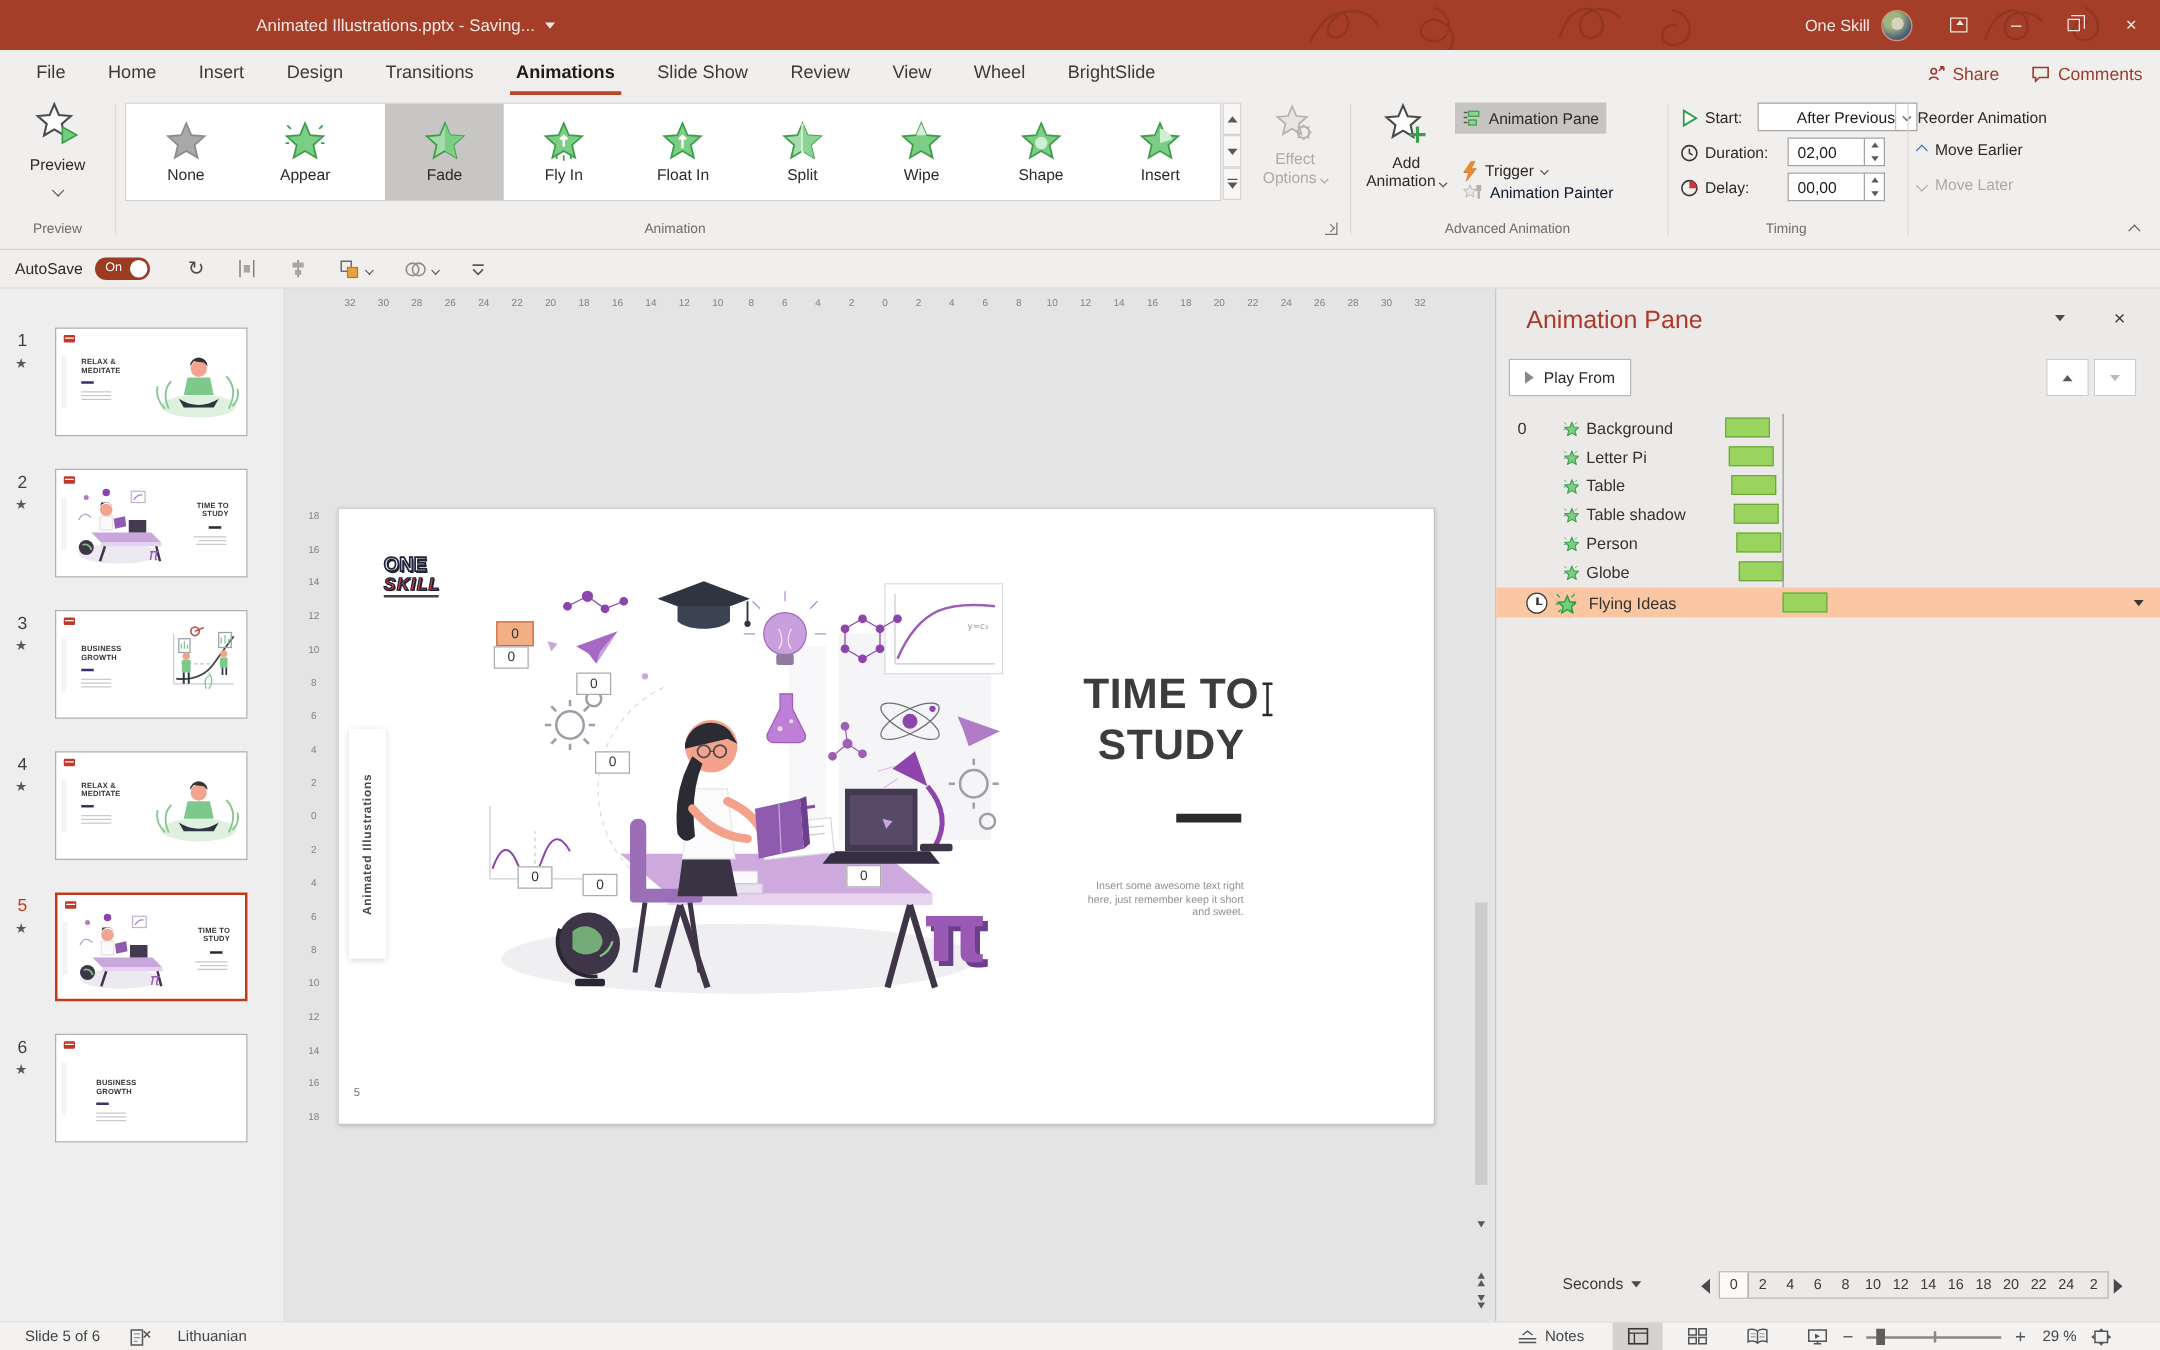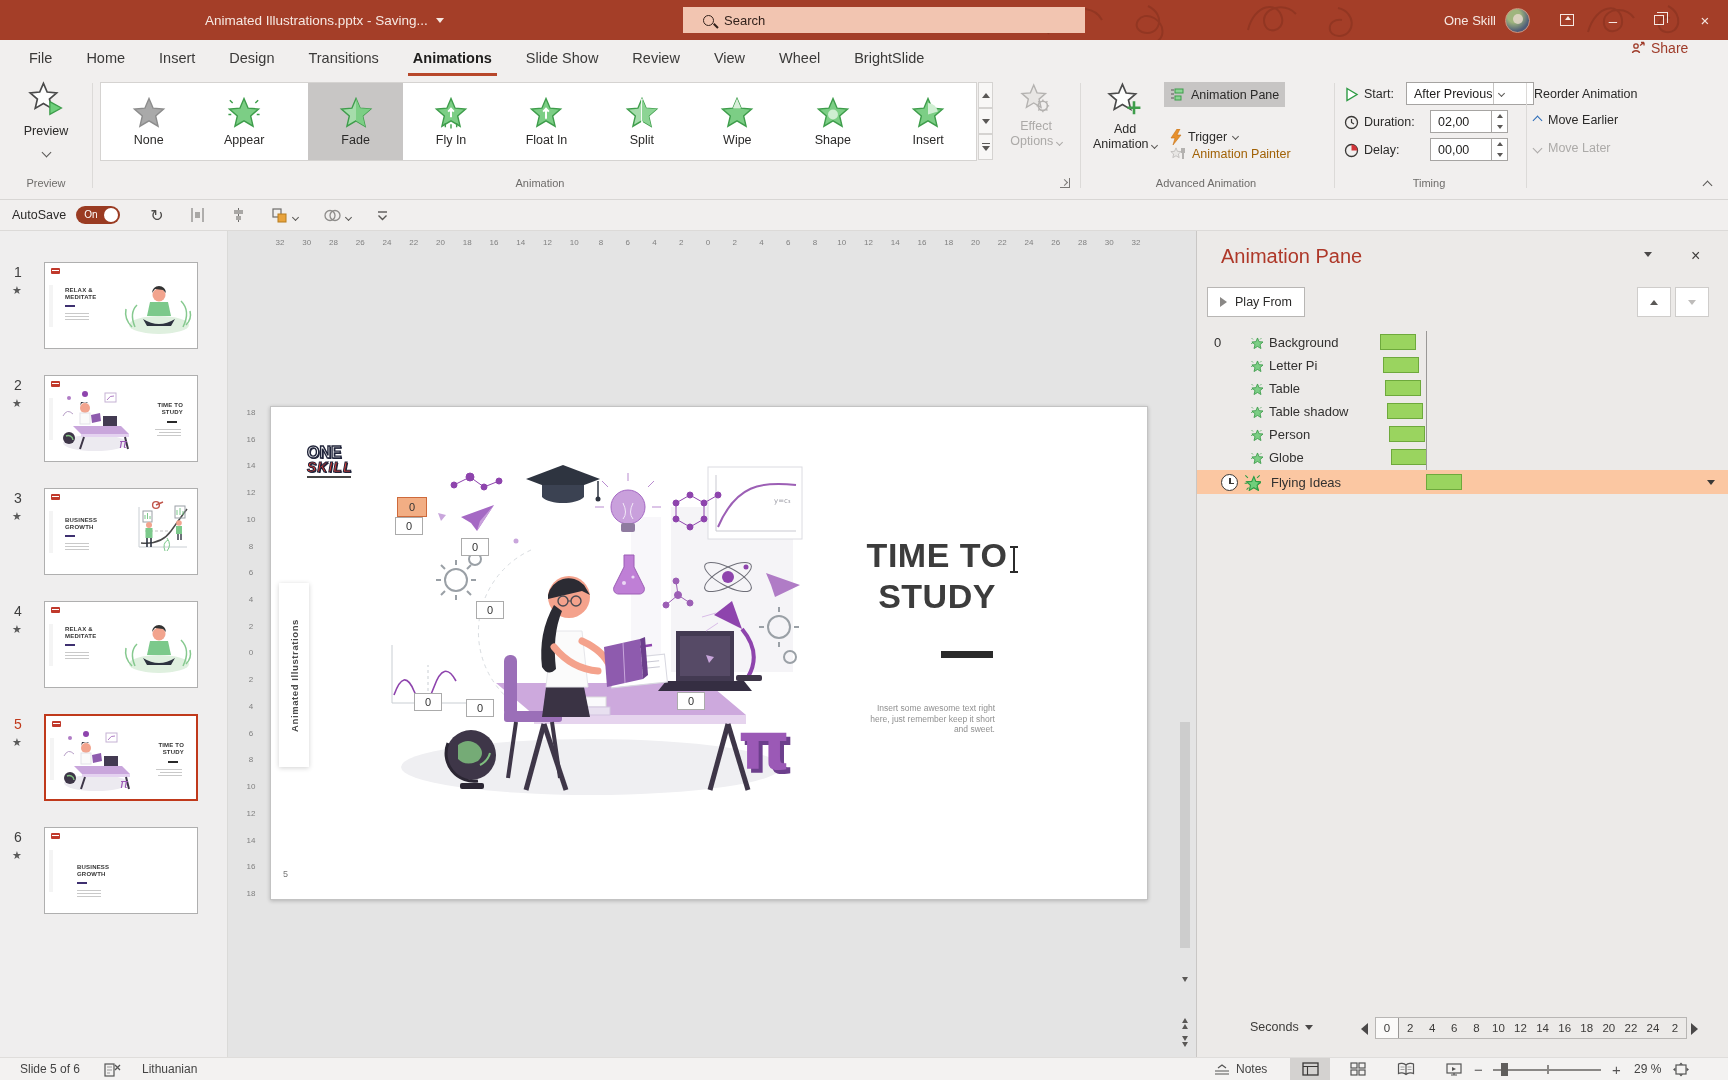--- a/index.html
+++ b/index.html
@@ -28,21 +28,21 @@
   .rd-icon { width:14px; height:12px; border:1.3px solid #F6E8E2; position:relative; }
   .rd-icon::after { content:""; position:absolute; left:4px; top:1px; width:0; height:0;
     border-left:3px solid transparent; border-right:3px solid transparent; border-bottom:4px solid #F6E8E2; }
 
   
   .tabrow { position:absolute; left:0; top:40px; width:1728px; height:37px; background:#F1EFEE; }
   .tabs { display:flex; padding-left:12px; height:37px; }
   .tab { padding:0 17px; line-height:36px; font-size:14.5px; color:#3B3A39; cursor:pointer; position:relative; white-space:nowrap; }
   .tab.active { color:#1E1D1C; font-weight:bold; }
   .tab.active::after { content:""; position:absolute; left:12px; right:12px; bottom:1px; height:3px; background:#B7472A; }
-  .tr-actions { position:absolute; right:24px; top:0; height:37px; display:flex; align-items:center; gap:26px;flex-direction:column; }
+  .tr-actions { position:absolute; right:14px; top:0; height:37px; display:flex; align-items:center; gap:26px; }
   .tr-btn { display:flex; align-items:center; gap:6px; color:#9E3A28; font-size:14px; cursor:pointer; }
 
   
   .ribbon { position:absolute; left:0; top:77px; width:1728px; height:123px; background:#F1EFEE; border-bottom:1px solid #D8D6D4; }
   .gdiv { position:absolute; top:6px; height:105px; width:1px; background:#DCDAD8; }
   .grouplabel { position:absolute; top:100px; font-size:11px; color:#6E6C6A; text-align:center; }
   .launcher { position:absolute; width:10px; height:10px; border-right:1.4px solid #7A7876; border-bottom:1.4px solid #7A7876; cursor:pointer; }
   .launcher::after { content:""; position:absolute; right:2px; bottom:2px; width:4px; height:4px; border-right:1.4px solid #7A7876; border-bottom:1.4px solid #7A7876; transform:rotate(-45deg); }
 
   .preview-btn { position:absolute; left:6px; top:4px; width:80px; height:92px; text-align:center; cursor:pointer; }
@@ -62,25 +62,25 @@
 
   .effop { position:absolute; left:998px; top:6px; width:76px; text-align:center; cursor:default; }
   .effop div { font-size:12.5px; color:#ACAAA8; line-height:15px; }
 
   .addanim { position:absolute; left:1086px; top:5px; width:78px; text-align:center; cursor:pointer; }
   .addanim div { font-size:12.5px; color:#2B2A29; line-height:15px; }
 
   .rbtn-row { position:absolute; height:25px; display:flex; align-items:center; gap:6px; font-size:12.5px; color:#2B2A29; cursor:pointer; padding:0 6px; }
   .pane-toggle { left:1164px; top:5px; background:#C7C5C4; }
   .trigger-btn { left:1164px; top:47px; }
-  .painter-btn { left:1164px; top:64px; color:#a16207; }
+  .painter-btn { left:1164px; top:64px; color:#0f172a; }
 
   .t-row { position:absolute; height:24px; display:flex; align-items:center; gap:5px; font-size:12.5px; color:#2B2A29; }
   .t-box { background:#fff; border:1px solid #A6A4A2; height:23px; display:flex; align-items:center; font-size:12.5px; color:#1E1D1C; }
-  .t-select { position:absolute; left:1406px; width:128px; padding-left:7px; justify-content:flex-start; cursor:pointer; }
+  .t-select { position:absolute; left:1406px; width:128px; padding-left:7px; justify-content:flex-end; cursor:pointer; }
   .t-select .dd { width:17px; height:21px; border-left:1px solid #C6C4C2; display:flex; align-items:center; justify-content:center; }
   .t-input { position:absolute; left:1430px; width:62px; padding-left:7px; }
   .spin { position:absolute; left:1492px; width:16px; height:23px; border:1px solid #A6A4A2; border-left:none; background:#fff; display:flex; flex-direction:column; }
   .spin div { flex:1; display:flex; align-items:center; justify-content:center; cursor:pointer; }
   .spin .tri-u { border-left-width:3px; border-right-width:3px; border-bottom-width:4px; }
   .spin .tri-d { border-left-width:3px; border-right-width:3px; border-top-width:4px; }
 
   .reorder-title { position:absolute; left:1534px; top:10px; font-size:12.5px; color:#2B2A29; }
   .mv { position:absolute; left:1534px; display:flex; align-items:center; gap:7px; font-size:12.5px; cursor:pointer; }
   .collapse { position:absolute; left:1704px; top:98px; cursor:pointer; }
@@ -274,24 +274,20 @@
         <path d="M220 30 c6 -26 30 -30 34 -12 c3 14 -18 18 -18 2 c0 -12 20 -18 32 -6"></path>
         <path d="M310 8 c18 4 18 26 2 28 c-14 1 -14 -18 2 -16"></path>
         <path d="M560 32 c8 -28 32 -30 34 -12 c2 14 -20 16 -18 0 c2 -12 22 -14 30 -2"></path>
         <path d="M640 6 c16 8 12 28 -2 26 c-12 -2 -8 -18 4 -14"></path>
       </g>
     </svg>
     <div class="doc-title">
       <span>Animated Illustrations.pptx  -  Saving...</span>
       <span class="tb-chev"></span>
     </div>
-    <div class="searchbox">
-      <span class="mag"></span>
-      <span>Search</span>
-    </div>
     <div class="tb-right">
       <span class="user">One Skill</span>
       <span class="avatar"></span>
       <span class="tb-btn">
           <span class="rd-icon"></span>
         </span>
       <span class="tb-btn">–</span>
       <span class="tb-btn">
           <span class="maxbox"></span>
         </span>

